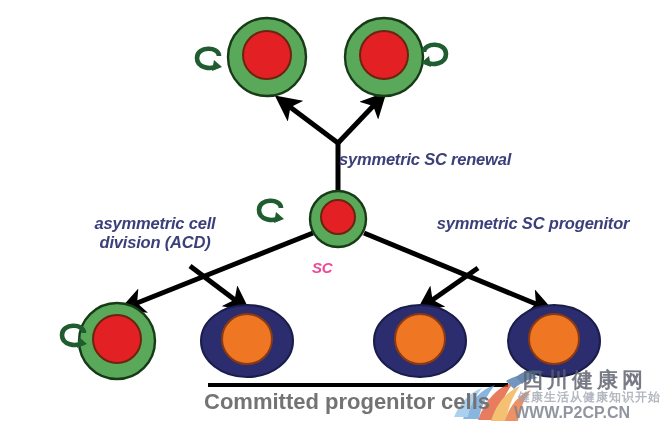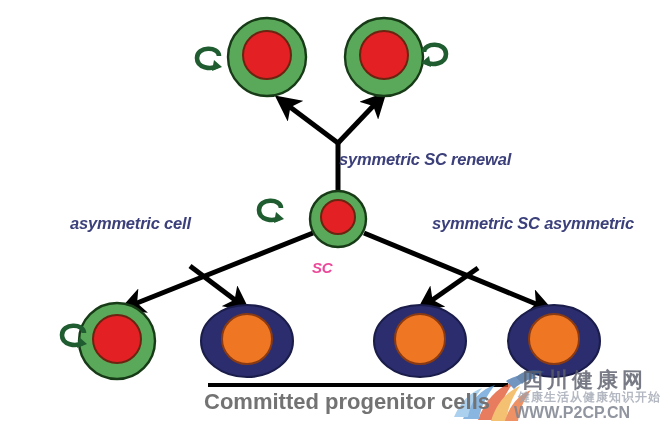--- a/index.html
+++ b/index.html
@@ -36,21 +36,21 @@
     letter-spacing: -0.2px;
     white-space: nowrap;
   }
   #label-symmetric-renewal {
     left: 331px;
     top: 150px;
   }
   #label-acd {
     left: 62px;
     top: 214px;
-    text-align: left;
+    text-align: center;
     width: 170px;
     white-space: normal;
   }
   #label-commitment {
     left: 415px;
     top: 214px;
     text-align: center;
     width: 220px;
     white-space: normal;
   }
@@ -210,24 +210,25 @@
       <path d="M446,417 C453,401 463,392 474,388 C467,397 462,406 460,417 Z" fill="#8bc0e8"></path>
       <path d="M498,381 C508,374 521,373 530,378 C520,379 512,383 506,389 Z" fill="#3e6fa8"></path>
       <path d="M508,377 C516,370 528,368 537,372 C528,374 520,378 514,384 Z" fill="#2f5b90"></path>
     </g>
   </svg>
 
   <div class="label" id="label-symmetric-renewal">symmetric SC renewal</div>
 
   <div class="label" id="label-acd">
     <span>asymmetric cell</span><br>
+    <span>division (ACD)</span>
   </div>
 
   <div class="label" id="label-commitment">
-    <span>symmetric SC asymmetric</span><br>
+    <span>symmetric SC progenitor</span><br>
   </div>
 
   <div class="label" id="label-sc">SC</div>
 
   <div id="caption-committed">Committed progenitor cells</div>
 
   <div id="watermark">
     <div id="wm-cn">四川健康网</div>
     <div id="wm-sub">健康生活从健康知识开始</div>
     <div id="wm-url">WWW.P2CP.CN</div>

